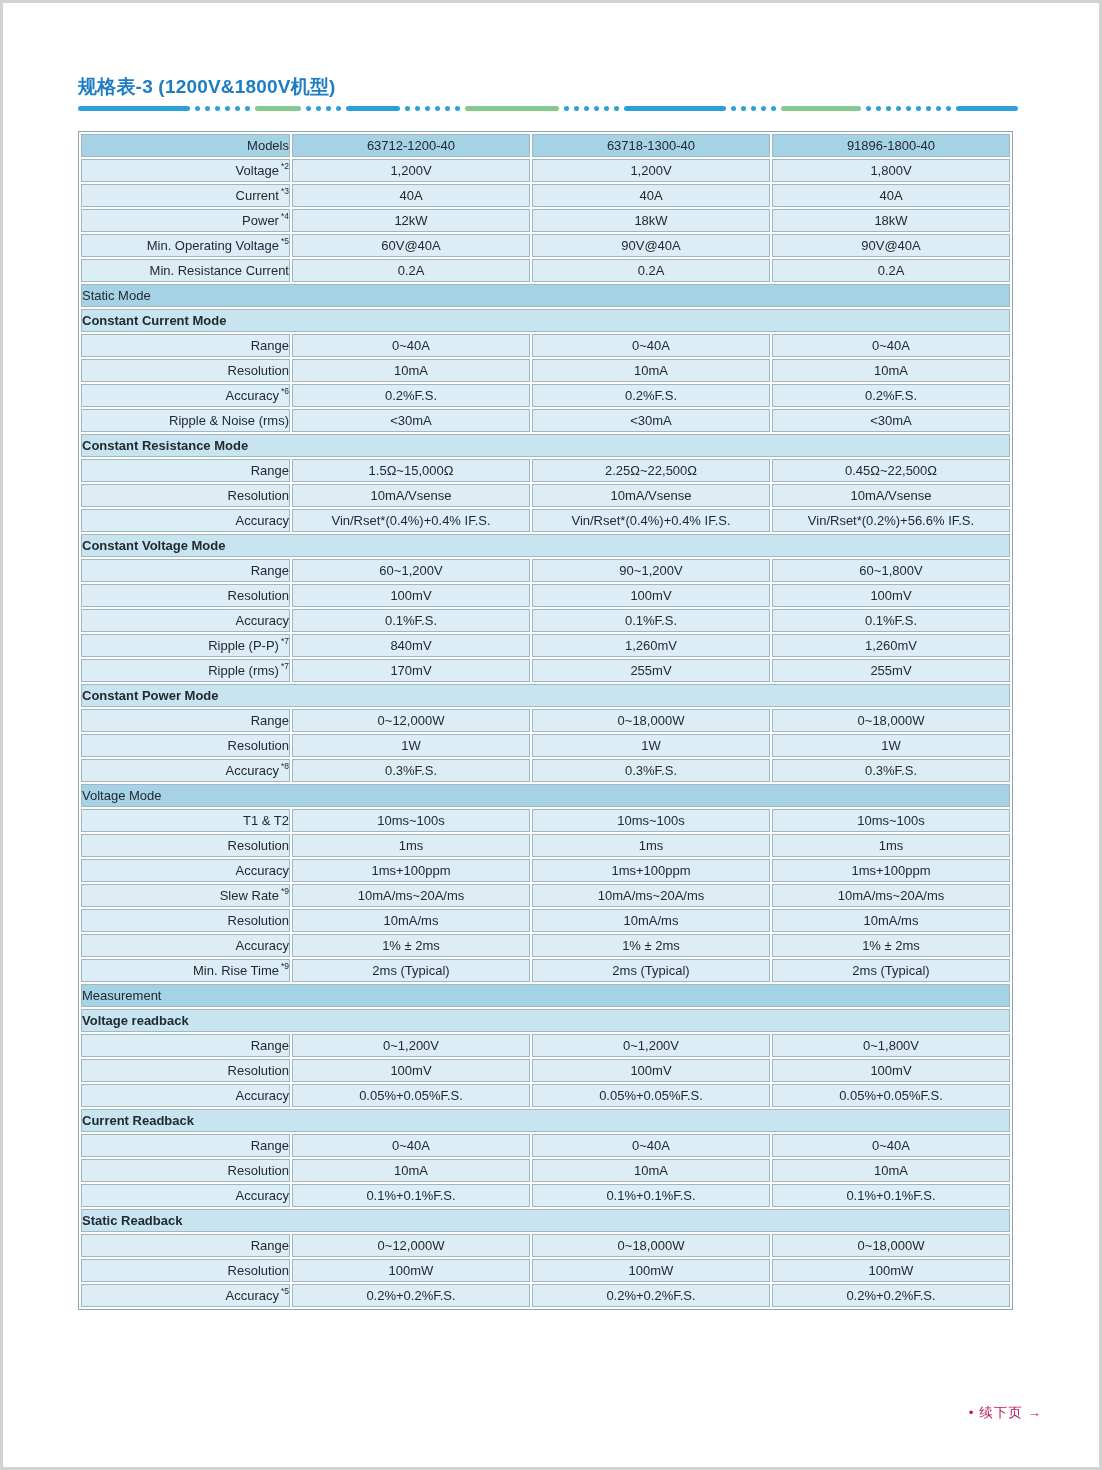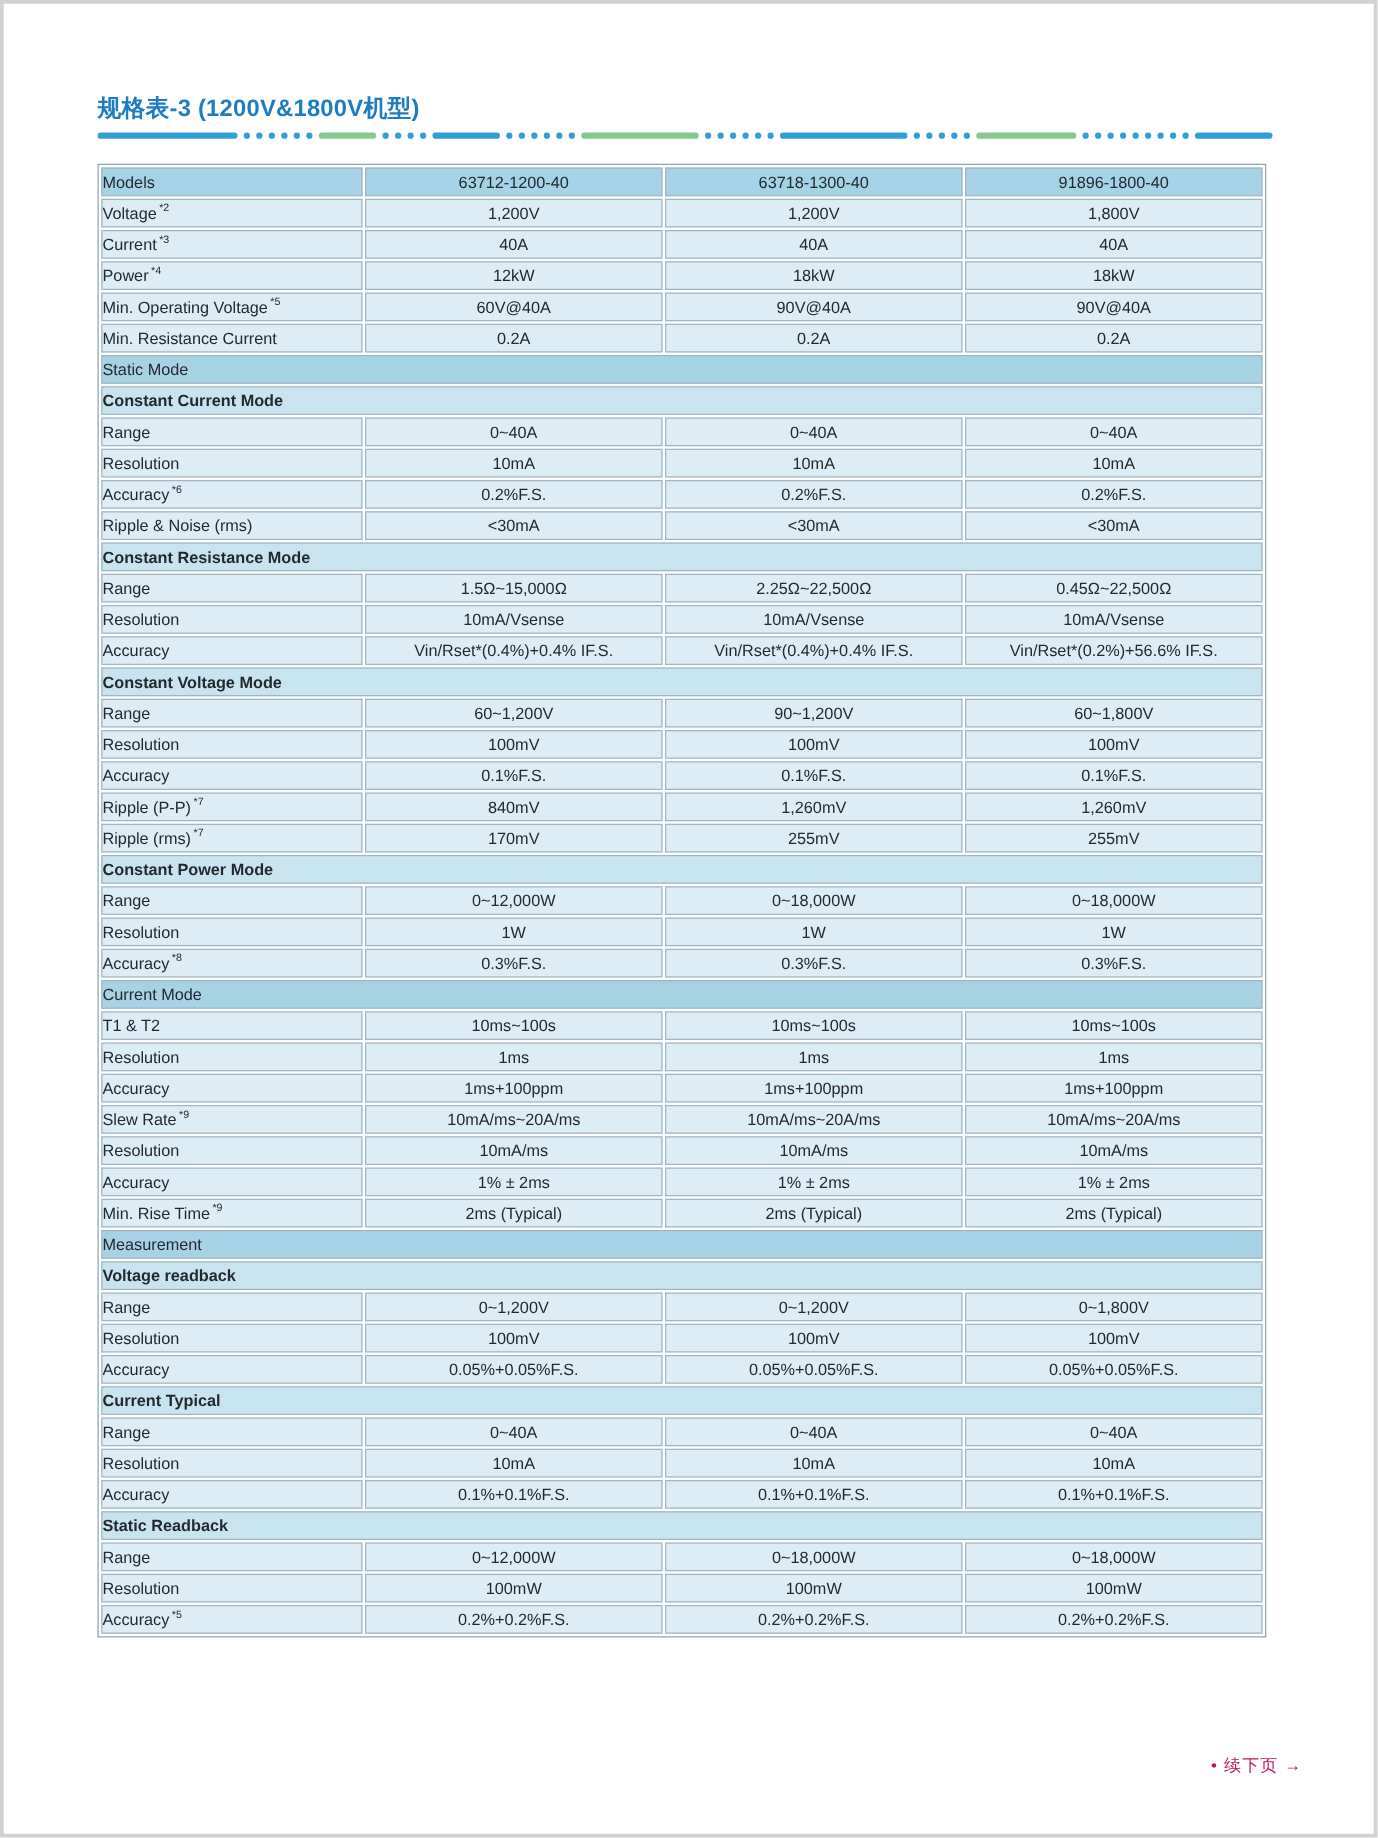--- a/index.html
+++ b/index.html
@@ -24,21 +24,21 @@
   table.spec-table{
     position:absolute;left:78px;top:131px;
     border-collapse:separate;border-spacing:2px;
     border:1px solid #8fa6b0;background:#ffffff;
     table-layout:fixed;
   }
   table.spec-table td{
     height:21px;padding:0;font-size:13px;color:#222a30;
     border:1px solid #a0b7c1;overflow:hidden;white-space:nowrap;
   }
-  td.label-cell{text-align:left;padding-left:7px;}
+  td.label-cell{text-align:right;padding-left:7px;}
   td.value-cell{text-align:center;}
   tr.row-data td{background:#dcedf6;}
   tr.row-header td{background:#a6d2e6;}
   td.cell-section{background:#a6d2e6;text-align:left;padding-left:7px;}
   td.cell-subsection{background:#c8e4f1;text-align:left;padding-left:7px;font-weight:bold;}
   .sup{font-size:8.5px;vertical-align:top;position:relative;top:-2px;margin-left:2px;}
   .continued-note{
     position:absolute;top:1404px;right:60px;
     font-size:13.5px;color:#be185d;letter-spacing:1px;
   }
@@ -239,21 +239,21 @@
         <td class="value-cell">1W</td>
         <td class="value-cell">1W</td>
       </tr>
       <tr class="row-data">
         <td class="label-cell"><span>Accuracy</span><span class="sup">*8</span></td>
         <td class="value-cell">0.3%F.S.</td>
         <td class="value-cell">0.3%F.S.</td>
         <td class="value-cell">0.3%F.S.</td>
       </tr>
       <tr>
-        <td class="cell-section" colspan="4">Current Mode</td>
+        <td class="cell-section" colspan="4">Voltage Mode</td>
       </tr>
       <tr class="row-data">
         <td class="label-cell"><span>T1 &amp; T2</span></td>
         <td class="value-cell">10ms~100s</td>
         <td class="value-cell">10ms~100s</td>
         <td class="value-cell">10ms~100s</td>
       </tr>
       <tr class="row-data">
         <td class="label-cell"><span>Resolution</span></td>
         <td class="value-cell">1ms</td>
@@ -308,21 +308,21 @@
         <td class="value-cell">100mV</td>
         <td class="value-cell">100mV</td>
       </tr>
       <tr class="row-data">
         <td class="label-cell"><span>Accuracy</span></td>
         <td class="value-cell">0.05%+0.05%F.S.</td>
         <td class="value-cell">0.05%+0.05%F.S.</td>
         <td class="value-cell">0.05%+0.05%F.S.</td>
       </tr>
       <tr>
-        <td class="cell-subsection" colspan="4">Current Typical</td>
+        <td class="cell-subsection" colspan="4">Current Readback</td>
       </tr>
       <tr class="row-data">
         <td class="label-cell"><span>Range</span></td>
         <td class="value-cell">0~40A</td>
         <td class="value-cell">0~40A</td>
         <td class="value-cell">0~40A</td>
       </tr>
       <tr class="row-data">
         <td class="label-cell"><span>Resolution</span></td>
         <td class="value-cell">10mA</td>

